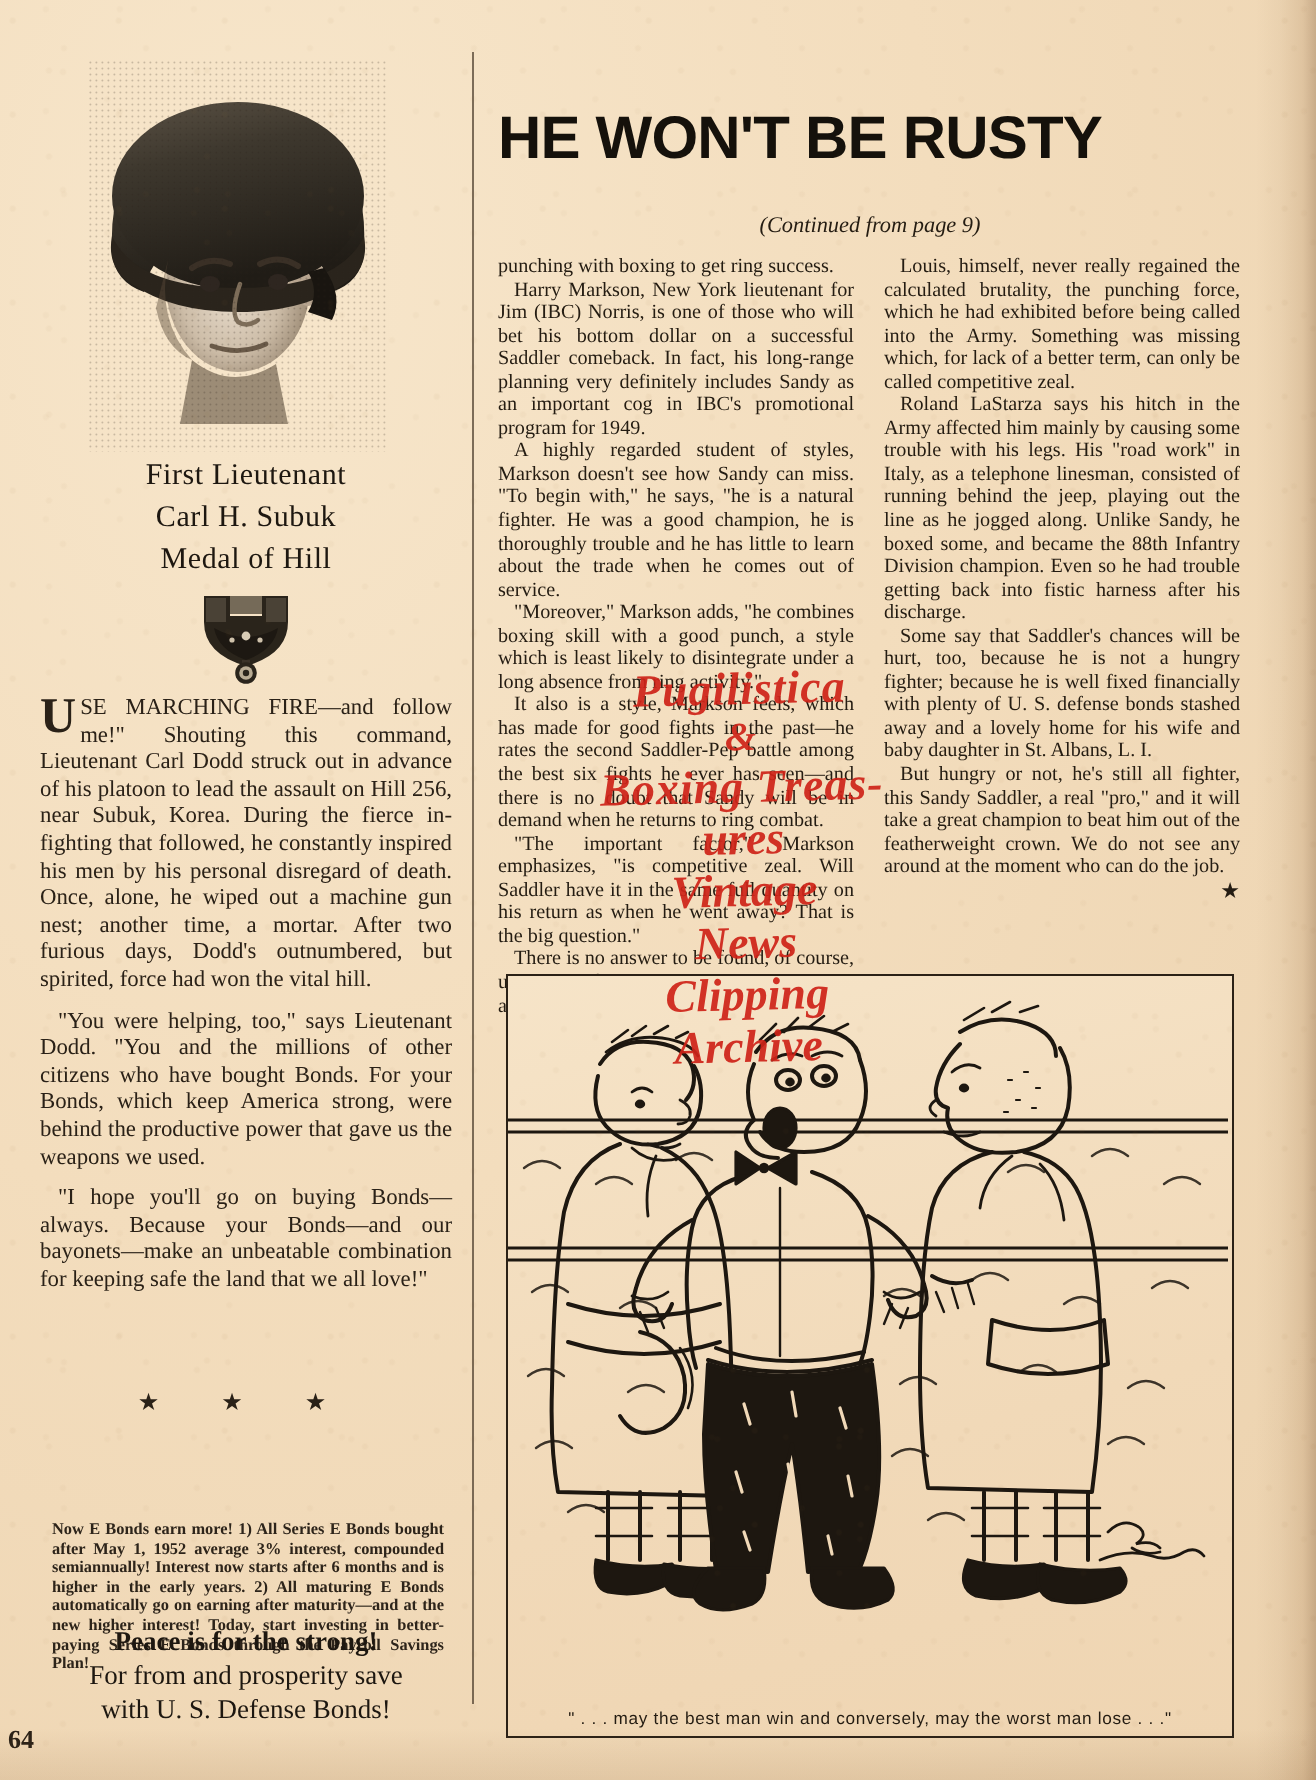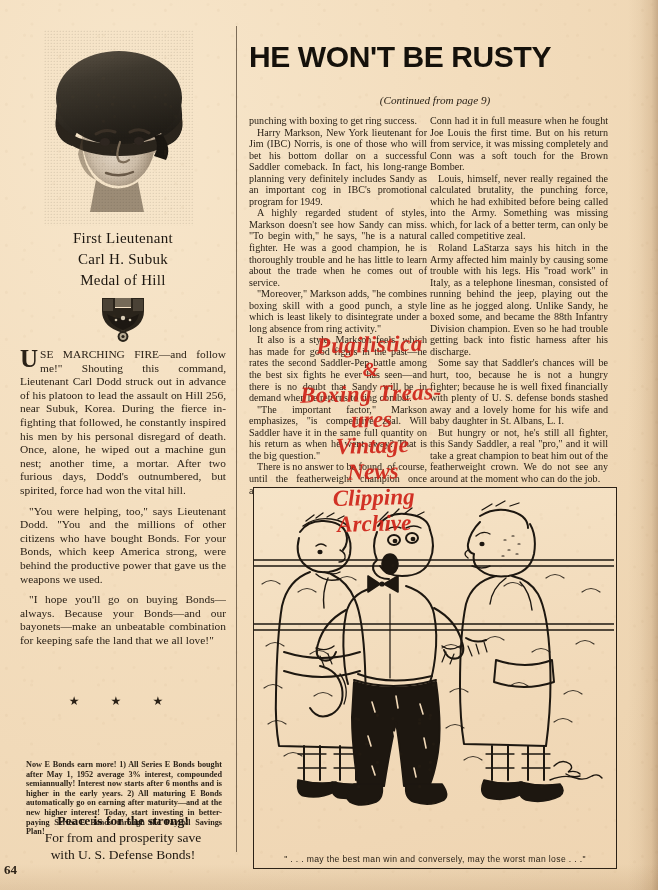--- a/index.html
+++ b/index.html
@@ -91,28 +91,28 @@
   .footer-row{position:absolute;left:0;top:838px;width:218px;height:48px;}
   .pagenum{
     position:absolute;left:4px;top:862px;font-size:13px;color:#2a2117;font-weight:bold;
   }
 
   
   #article{position:absolute;left:249px;top:22px;width:372px;}
   .headline{
     font-family:"Liberation Sans", sans-serif;
     font-weight:bold;font-size:30px;letter-spacing:-.4px;
-    color:#15110b;margin:20px 0 0 0;line-height:30px;
+    color:#15110b;margin:33px 0 0 0;line-height:30px;
   }
   .contd{
     text-align:center;font-style:italic;font-size:11.2px;
     margin:22px 0 9px 0;color:#241c12;
   }
   .cols{
-    display:flex;gap:3px;
+    display:flex;gap:15px;
   }
   .col{
     width:178px;font-size:10.1px;line-height:11.55px;text-align:justify;
     color:#241c12;
   }
   .col p{margin:0;text-indent:8px;}
   .col p.noind{text-indent:0;}
   .endstar{text-align:right;font-size:11px;padding-top:1px;}
 
   
@@ -255,21 +255,20 @@
       <div class="col">
         <p class="noind">punching with boxing to get ring success.</p>
         <p>Harry Markson, New York lieutenant for Jim (IBC) Norris, is one of those who will bet his bottom dollar on a successful Saddler comeback. In fact, his long-range planning very definitely includes Sandy as an important cog in IBC's promotional program for 1949.</p>
         <p>A highly regarded student of styles, Markson doesn't see how Sandy can miss. "To begin with," he says, "he is a natural fighter. He was a good champion, he is thoroughly trouble and he has little to learn about the trade when he comes out of service.</p>
         <p>"Moreover," Markson adds, "he combines boxing skill with a good punch, a style which is least likely to disintegrate under a long absence from ring activity."</p>
         <p>It also is a style, Markson feels, which has made for good fights in the past—he rates the second Saddler-Pep battle among the best six fights he ever has seen—and there is no doubt that Sandy will be in demand when he returns to ring combat.</p>
         <p>"The important factor," Markson emphasizes, "is competitive zeal. Will Saddler have it in the same full quantity on his return as when he went away? That is the big question."</p>
         <p>There is no answer to be found, of course, until the featherweight champion once again climbs through the ropes. Billy</p>
       </div>
       <div class="col">
-        <p class="noind">Conn had it in full measure when he fought Joe Louis the first time. But on his return from service, it was missing completely and Conn was a soft touch for the Brown Bomber.</p>
         <p>Louis, himself, never really regained the calculated brutality, the punching force, which he had exhibited before being called into the Army. Something was missing which, for lack of a better term, can only be called competitive zeal.</p>
         <p>Roland LaStarza says his hitch in the Army affected him mainly by causing some trouble with his legs. His "road work" in Italy, as a telephone linesman, consisted of running behind the jeep, playing out the line as he jogged along. Unlike Sandy, he boxed some, and became the 88th Infantry Division champion. Even so he had trouble getting back into fistic harness after his discharge.</p>
         <p>Some say that Saddler's chances will be hurt, too, because he is not a hungry fighter; because he is well fixed financially with plenty of U. S. defense bonds stashed away and a lovely home for his wife and baby daughter in St. Albans, L. I.</p>
         <p>But hungry or not, he's still all fighter, this Sandy Saddler, a real "pro," and it will take a great champion to beat him out of the featherweight crown. We do not see any around at the moment who can do the job.</p>
         <div class="endstar">★</div>
       </div>
     </div>
   </div>
 
   <div id="cartoon">

